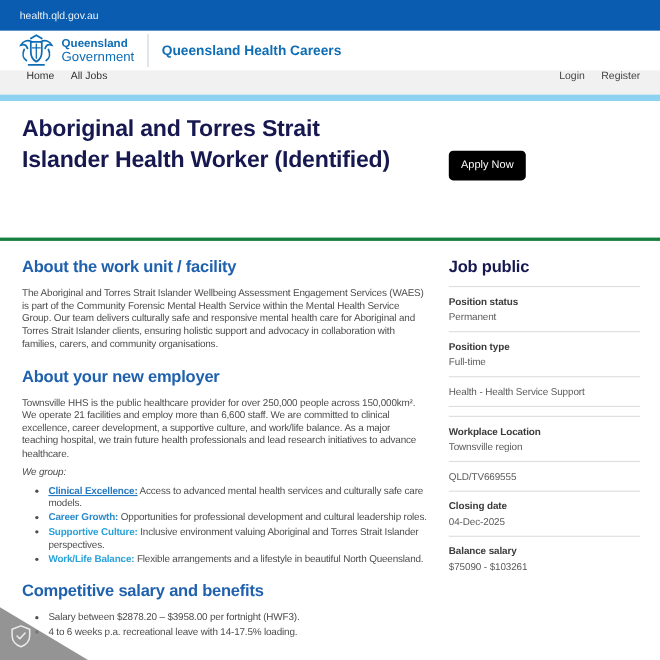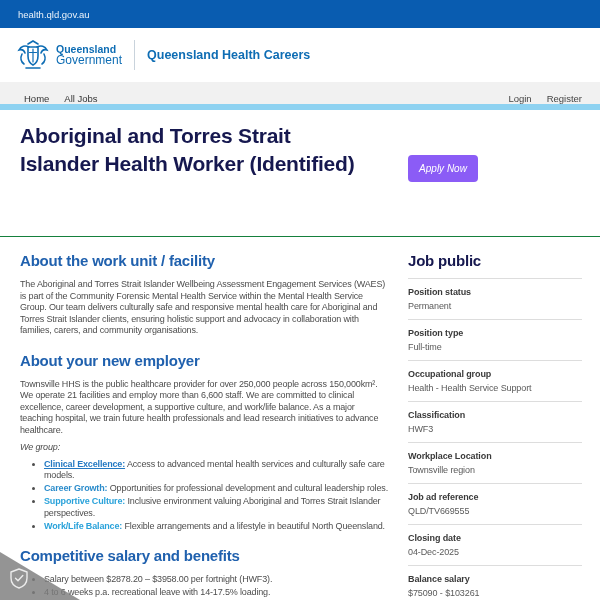--- a/index.html
+++ b/index.html
@@ -4,43 +4,43 @@
 <style>
   * { margin:0; padding:0; box-sizing:border-box; }
   html,body { width:600px; height:600px; overflow:hidden; background:#fff;
     font-family:"Liberation Sans", sans-serif; position:relative; }
 
   
   .topbar { height:28px; background:#095cb0; display:flex; align-items:center; padding-left:18px; }
   .topbar .site { color:#eaf2fa; font-size:9.5px; }
 
   
-  .header { height:54px; background:#fff; display:flex; align-items:center; padding-left:16px; }
+  .header { height:36px; background:#fff; display:flex; align-items:center; padding-left:16px; }
   .crest { width:34px; height:34px; flex:0 0 auto; }
   .logo-text { margin-left:6px; color:#0e6db4; line-height:11px; }
   .logo-text .l1 { font-size:10.5px; font-weight:bold; }
   .logo-text .l2 { font-size:12px; }
   .header .sep { width:1px; height:30px; background:#c9d3dc; margin:0 12px; }
   .brand { color:#0e6db4; font-weight:bold; font-size:12.5px; }
 
   
-  .navbar { height:22px; background:#f1f1f1; display:flex; align-items:flex-end;
+  .navbar { height:22px; background:#f1f1f1; display:flex; align-items:flex-start;
     padding:0 18px 0 24px; font-size:9.5px; color:#333; }
   .navbar .nav-item { margin-right:15px; cursor:pointer; }
   .navbar .spacer { flex:1; }
   .navbar .nav-right { margin-left:15px; color:#444; cursor:pointer; }
   .accent { height:6px; background:#8ed2f1; }
 
   
-  .hero { position:relative; height:127px; background:#fff; border-bottom:1px solid #15803d; }
+  .hero { position:relative; height:127px; background:#fff; border-bottom:3px solid #15803d; }
   .hero h1 { position:absolute; left:20px; top:12px; max-width:350px;
     font-size:21px; line-height:28px; color:#16184f; letter-spacing:-0.2px; }
   .apply-btn { position:absolute; left:408px; top:45px; width:70px; height:27px;
-    background:#8b5cf6; color:#fff; font-size:10px; border:none; border-radius:4px;
-    font-family:"Liberation Sans", sans-serif; cursor:pointer;font-style:italic; }
+    background:#000000; color:#fff; font-size:10px; border:none; border-radius:4px;
+    font-family:"Liberation Sans", sans-serif; cursor:pointer; }
 
   
   .content { display:flex; align-items:flex-start; padding:0 18px 0 20px; }
   .main-col { width:368px; margin-right:20px; }
   .side-col { flex:1; }
 
   h2.sec { font-size:15px; color:#2061ae; font-weight:bold; margin:15px 0 10px; letter-spacing:-0.2px; }
   .body-txt, li, .offer-intro { font-size:9px; color:#4d4d4d; line-height:11.5px; letter-spacing:-0.15px; }
   .body-txt { margin-bottom:2px; }
   .offer-intro { font-style:italic; margin:6px 0 5px; }
@@ -133,36 +133,30 @@
       <div class="jd-label">Position status</div>
       <div class="jd-value">Permanent</div>
     </div>
     <hr class="jd-hr">
     <div>
       <div class="jd-label">Position type</div>
       <div class="jd-value">Full-time</div>
     </div>
     <hr class="jd-hr">
     <div>
-      <div class="jd-label">Occupational group</div>
       <div class="jd-value">Health - Health Service Support</div>
     </div>
     <hr class="jd-hr">
-    <div>
-      <div class="jd-label">Classification</div>
-      <div class="jd-value">HWF3</div>
-    </div>
     <hr class="jd-hr">
     <div>
       <div class="jd-label">Workplace Location</div>
       <div class="jd-value">Townsville region</div>
     </div>
     <hr class="jd-hr">
     <div>
-      <div class="jd-label">Job ad reference</div>
       <div class="jd-value">QLD/TV669555</div>
     </div>
     <hr class="jd-hr">
     <div>
       <div class="jd-label">Closing date</div>
       <div class="jd-value">04-Dec-2025</div>
     </div>
     <hr class="jd-hr">
     <div>
       <div class="jd-label">Balance salary</div>

